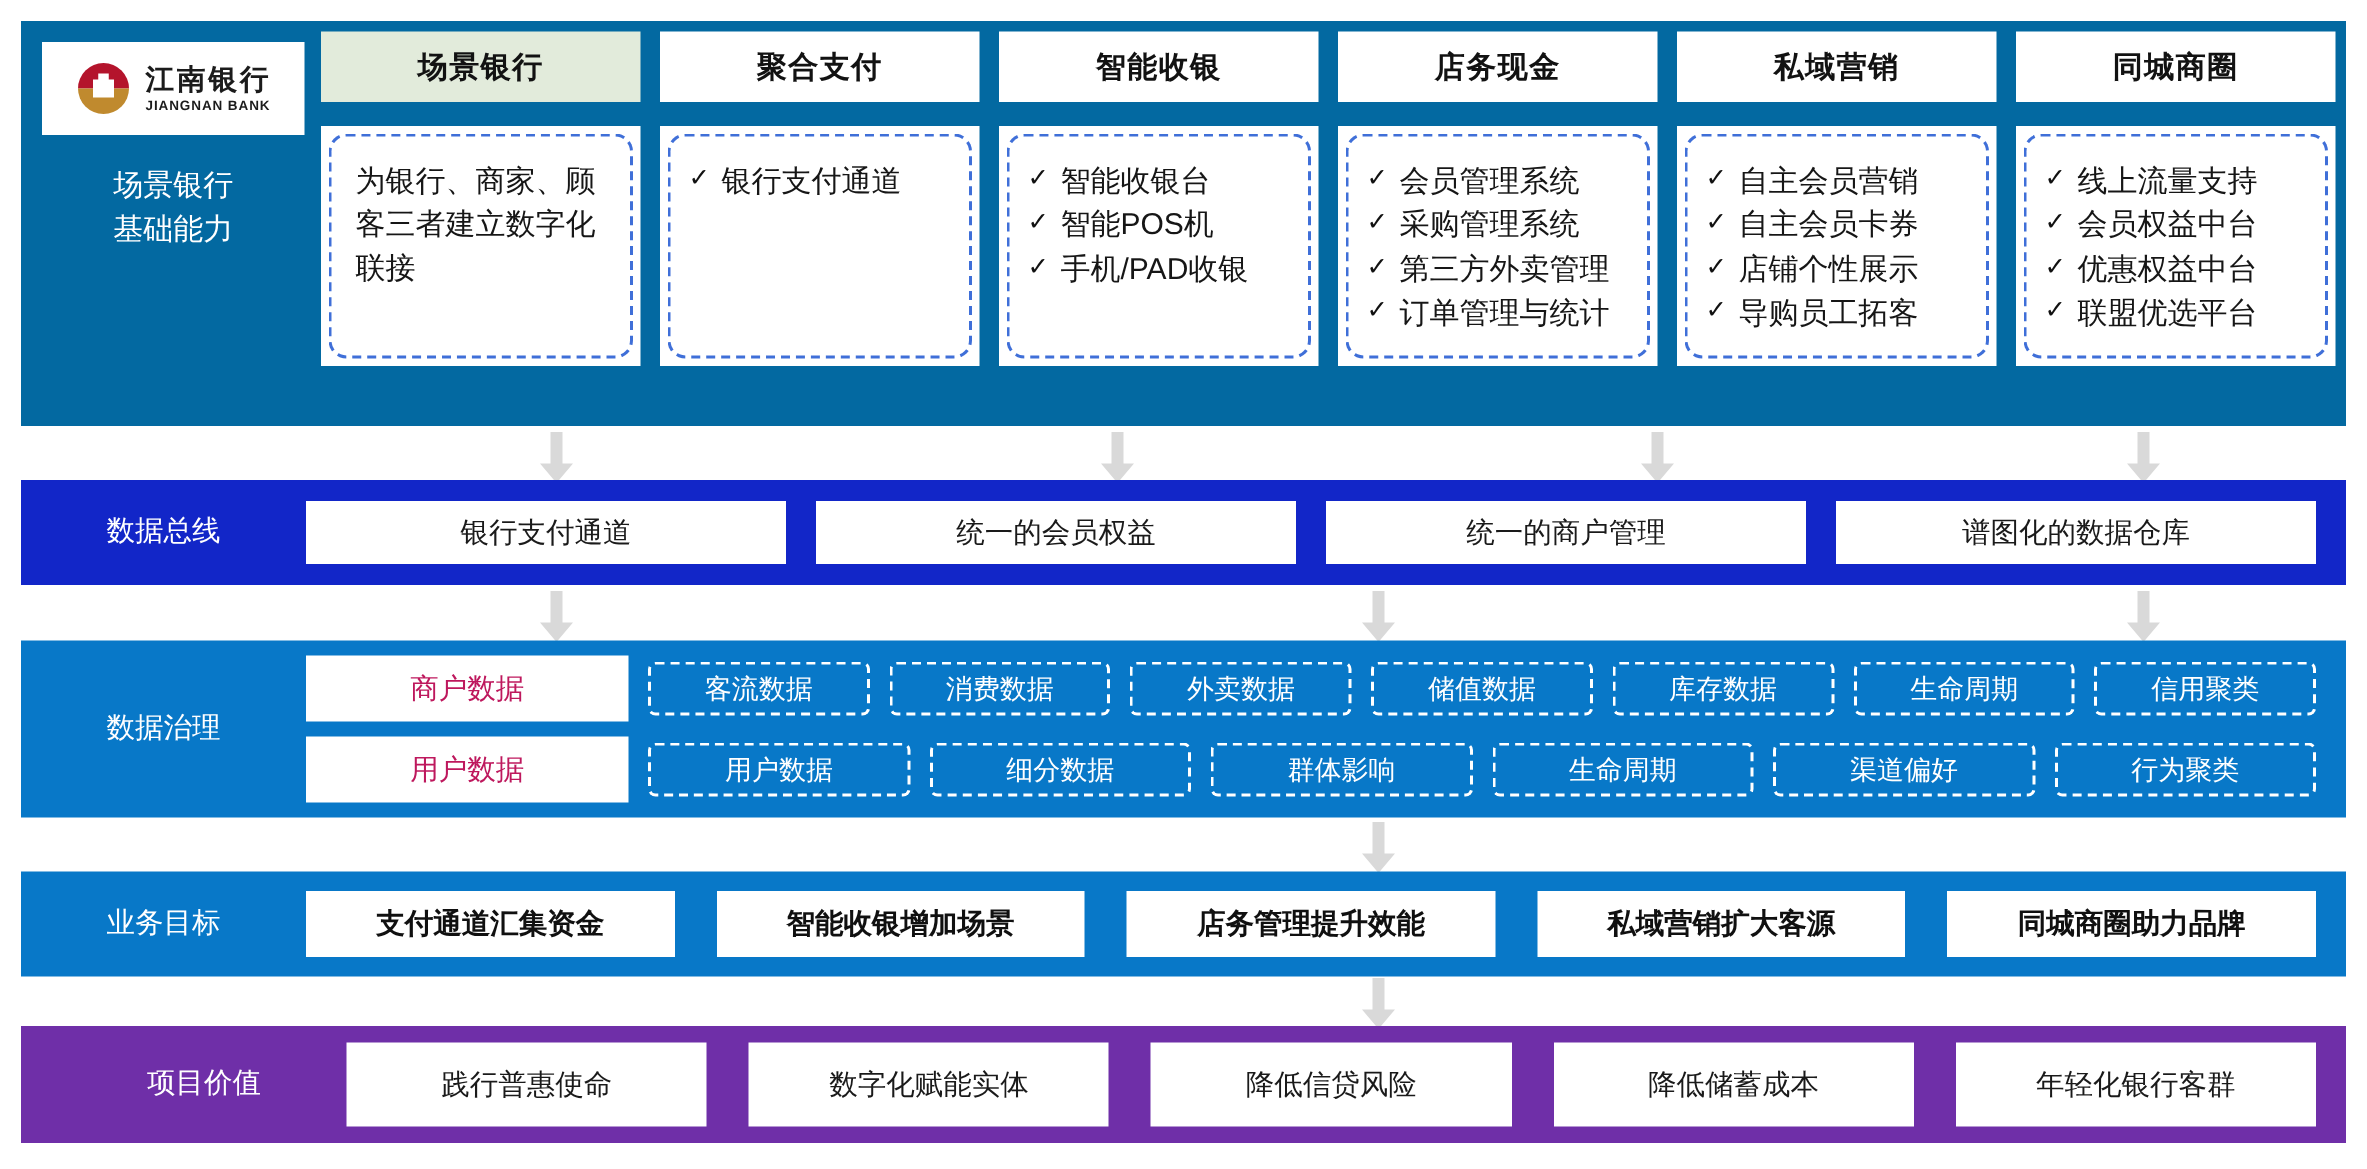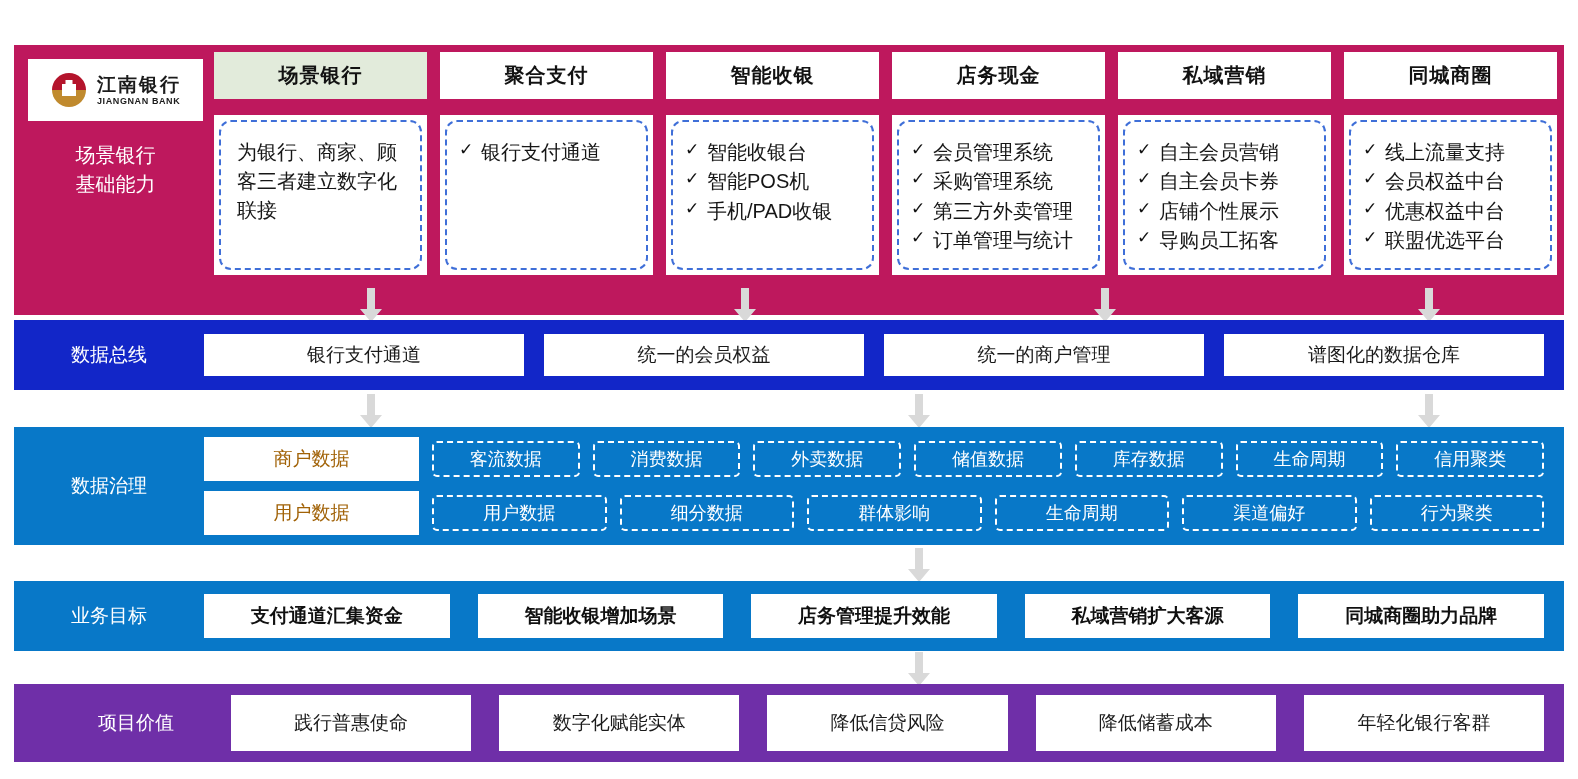--- a/index.html
+++ b/index.html
@@ -33,23 +33,22 @@
     line-height: 1.32;
     text-align: center;
     flex: 0 0 190px;
     white-space: pre-line;
   }
 
   
   #row-capability {
     top: 14px;
     height: 270px;
-    background: #be185d;
+    background: #0369a1;
     display: block;
-    margin-top: 31px;
   }
   #logo-box {
     position: absolute;
     left: 14px;
     top: 14px;
     width: 175px;
     height: 62px;
     background: #ffffff;
     display: flex;
     align-items: center;
@@ -215,21 +214,21 @@
   }
   .gov-row {
     display: flex;
     align-items: center;
     gap: 13px;
   }
   .gov-main {
     flex: 0 0 215px;
     height: 44px;
     background: #ffffff;
-    color: #a16207;
+    color: #be185d;
     font-size: 19px;
     display: flex;
     align-items: center;
     justify-content: center;
   }
   .gov-chip {
     flex: 1 1 0;
     height: 36px;
     border: 2px dashed #ffffff;
     border-radius: 5px;

